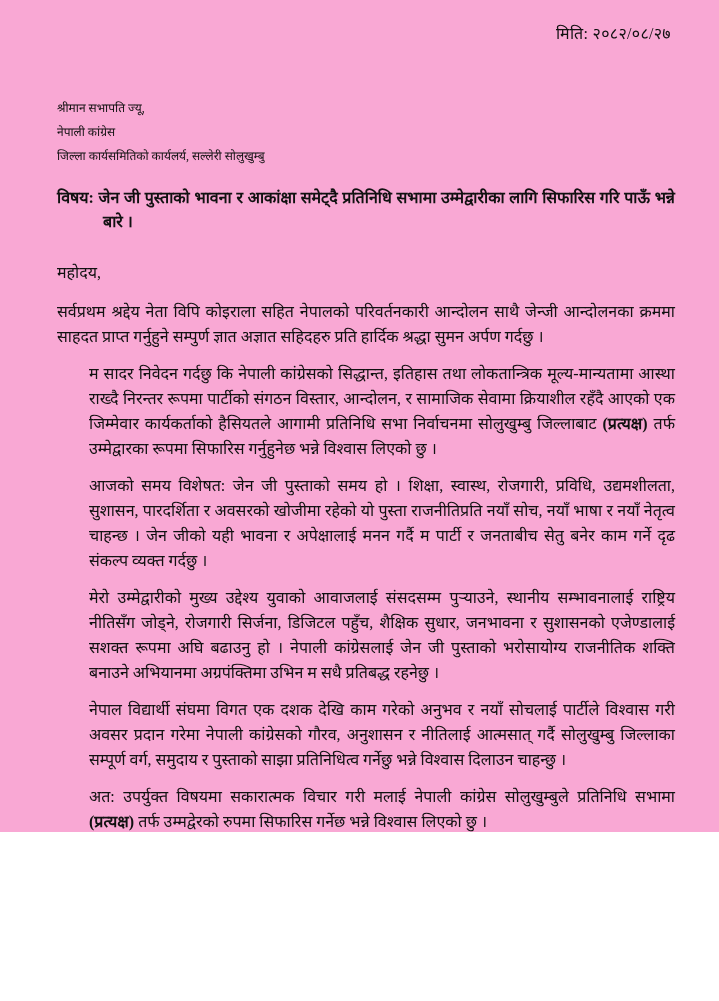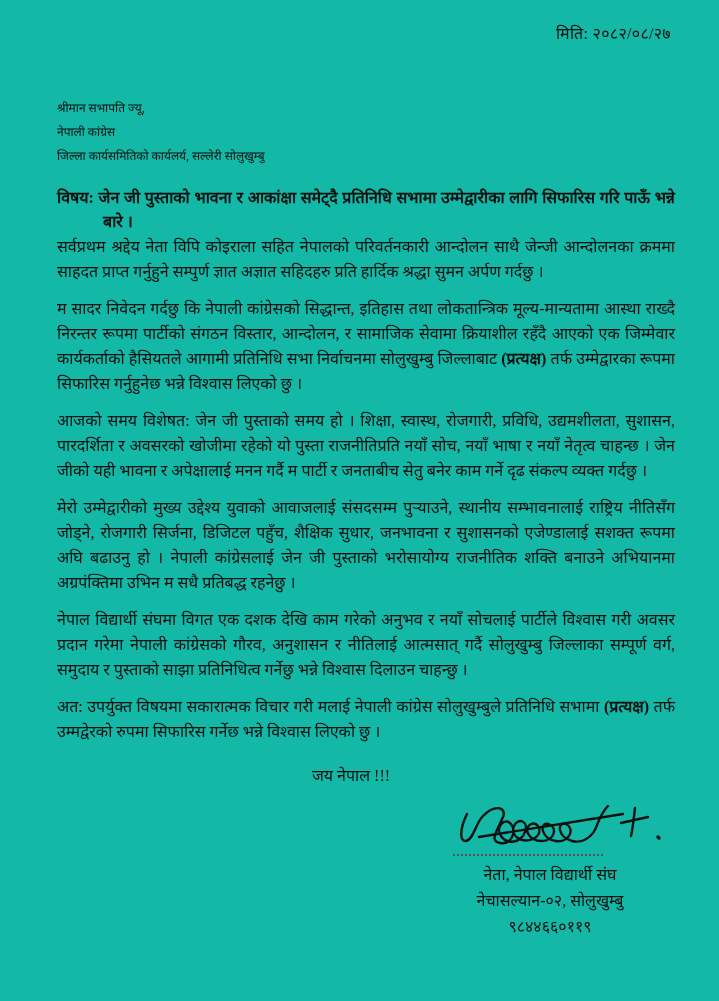--- a/index.html
+++ b/index.html
@@ -5,22 +5,22 @@
   * { margin: 0; padding: 0; box-sizing: border-box; }
   html, body {
     width: 719px;
     height: 1001px;
     background: #ffffff;
     font-family: "Liberation Serif", "DejaVu Serif", serif;
     color: #111111;
   }
   .page {
     width: 719px;
-    height: 1001px;
-    background: #14b8a6;
+    height: 832px;
+    background: #f9a8d4;
     padding: 22px 44px 20px 57px;
     overflow: hidden;
     position: relative;
   }
   .date-line {
     text-align: right;
     font-size: 16px;
     padding-right: 4px;
     letter-spacing: 0.3px;
   }
@@ -40,23 +40,23 @@
   }
   .salutation {
     margin-top: 26px;
     font-size: 16px;
     line-height: 25px;
   }
   .para {
     font-size: 16px;
     line-height: 25px;
     text-align: justify;
-    margin-top: 0;
+    margin-top: 14px;
   }
-  .para + .para { margin-top: 12px; }
+  .para + .para { margin-top: 12px; margin-left: 32px; }
   .para .b { font-weight: bold; }
   .closing {
     margin-top: 20px;
     text-align: center;
     font-weight: normal;
     font-size: 16px;
     padding-right: 30px;
   }
   .sig-block {
     margin-top: 6px;
@@ -95,20 +95,21 @@
   <div class="date-line">मिति: २०८२/०८/२७</div>
 
   <div class="recipient">
     <div>श्रीमान सभापति ज्यू,</div>
     <div>नेपाली कांग्रेस</div>
     <div>जिल्ला कार्यसमितिको कार्यलर्य, सल्लेरी सोलुखुम्बु</div>
   </div>
 
   <div class="subject">विषय: जेन जी पुस्ताको भावना र आकांक्षा समेट्दै प्रतिनिधि सभामा उम्मेद्वारीका लागि सिफारिस गरि पाऊँ भन्ने बारे ।</div>
 
+  <div class="salutation">महोदय,</div>
 
   <p class="para">
     <span>सर्वप्रथम श्रद्देय नेता विपि कोइराला सहित नेपालको परिवर्तनकारी आन्दोलन साथै जेन्जी आन्दोलनका क्रममा साहदत प्राप्त गर्नुहुने सम्पुर्ण ज्ञात अज्ञात सहिदहरु प्रति हार्दिक श्रद्धा सुमन अर्पण गर्दछु ।</span>
   </p>
 
   <p class="para">
     <span>म सादर निवेदन गर्दछु कि नेपाली कांग्रेसको सिद्धान्त, इतिहास तथा लोकतान्त्रिक मूल्य-मान्यतामा आस्था राख्दै निरन्तर रूपमा पार्टीको संगठन विस्तार, आन्दोलन, र सामाजिक सेवामा क्रियाशील रहँदै आएको एक जिम्मेवार कार्यकर्ताको हैसियतले आगामी प्रतिनिधि सभा निर्वाचनमा सोलुखुम्बु जिल्लाबाट </span><span class="b">(प्रत्यक्ष)</span><span> तर्फ उम्मेद्वारका रूपमा सिफारिस गर्नुहुनेछ भन्ने विश्वास लिएको छु ।</span>
   </p>
 
   <p class="para">

